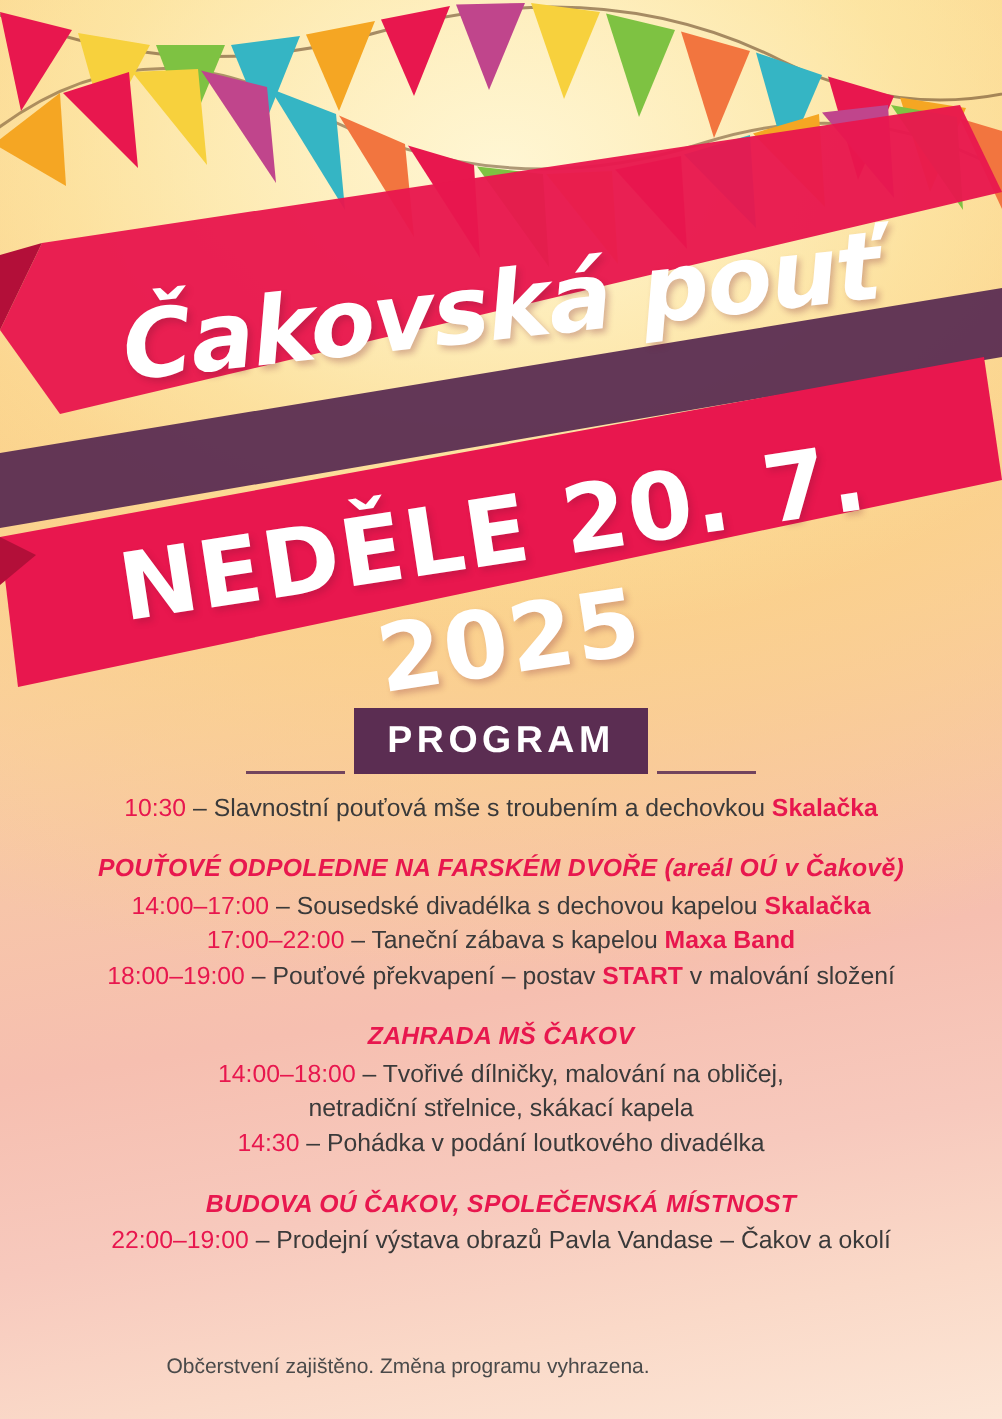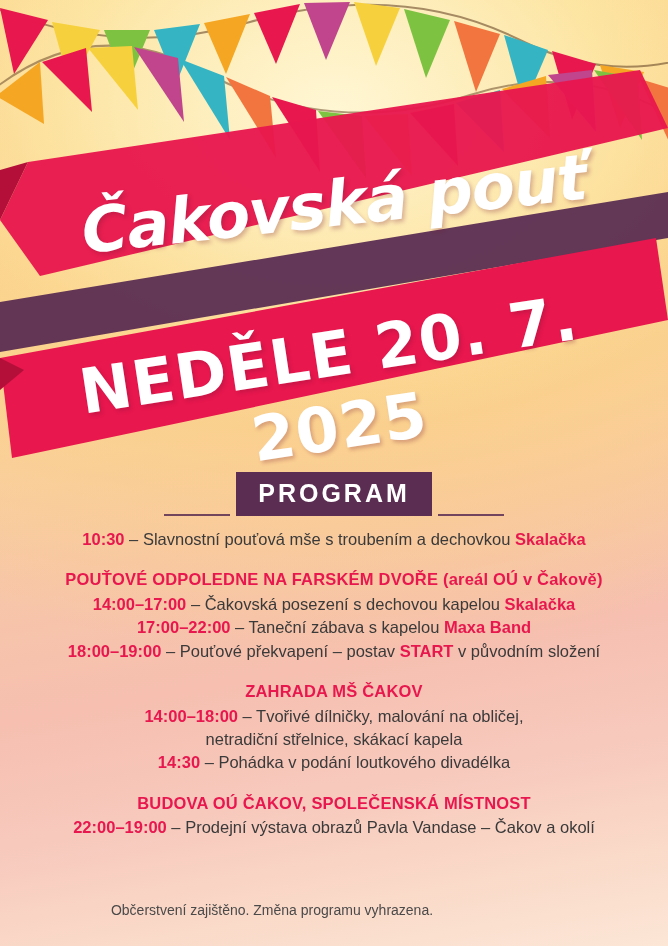--- a/index.html
+++ b/index.html
@@ -121,23 +121,24 @@
     font-size: 16.5px;
     line-height: 1.42;
   }
   .sect { margin-bottom: 2px; }
   .sect-title {
     color: #e8174e;
     font-weight: bold;
     font-size: 16.5px;
     letter-spacing: 0.2px;
     margin-bottom: 1px;
+    font-style: italic;
   }
   .line { white-space: nowrap; }
-  .tm { color: #e8174e; font-weight: bold; }
+  .tm { color: #e8174e; font-weight: normal; }
   .hl { color: #e8174e; font-weight: bold; }
   .gap { height: 15px; }
   .footnote {
     position: absolute;
     left: 0;
     top: 902px;
     width: 544px;
     text-align: center;
     font-size: 14px;
     color: #4a4a4a;
@@ -208,23 +209,23 @@
     <div class="program-rule"></div>
   </div>
 
   <div class="program" id="program">
       <div class="sect">
         <div class="line"><span class="tm">10:30</span><span> – </span><span>Slavnostní pouťová mše s troubením a dechovkou </span><span class="hl">Skalačka</span></div>
       </div>
       <div class="gap"></div>
       <div class="sect">
         <div class="sect-title">POUŤOVÉ ODPOLEDNE NA FARSKÉM DVOŘE (areál OÚ v Čakově)</div>
-        <div class="line"><span class="tm">14:00–17:00</span><span> – </span><span>Čakovská posezení s dechovou kapelou </span><span class="hl">Skalačka</span></div>
+        <div class="line"><span class="tm">14:00–17:00</span><span> – </span><span>Sousedské divadélka s dechovou kapelou </span><span class="hl">Skalačka</span></div>
         <div class="line"><span class="tm">17:00–22:00</span><span> – </span><span>Taneční zábava s kapelou </span><span class="hl">Maxa Band</span></div>
-        <div class="line"><span class="tm">18:00–19:00</span><span> – </span><span>Pouťové překvapení – postav </span><span class="hl">START</span><span> v původním složení</span></div>
+        <div class="line"><span class="tm">18:00–19:00</span><span> – </span><span>Pouťové překvapení – postav </span><span class="hl">START</span><span> v malování složení</span></div>
       </div>
       <div class="gap"></div>
       <div class="sect">
         <div class="sect-title">ZAHRADA MŠ ČAKOV</div>
         <div class="line"><span class="tm">14:00–18:00</span><span> – </span><span>Tvořivé dílničky, malování na obličej,</span></div>
         <div class="line"><span>netradiční střelnice, skákací kapela</span></div>
         <div class="line"><span class="tm">14:30</span><span> – </span><span>Pohádka v podání loutkového divadélka</span></div>
       </div>
       <div class="gap"></div>
       <div class="sect">

